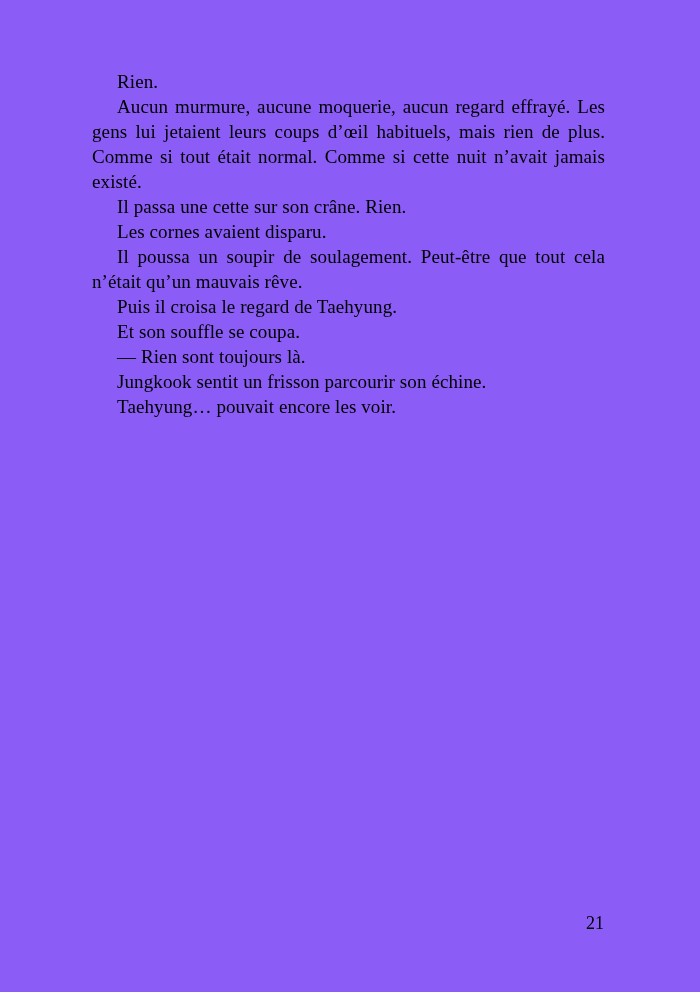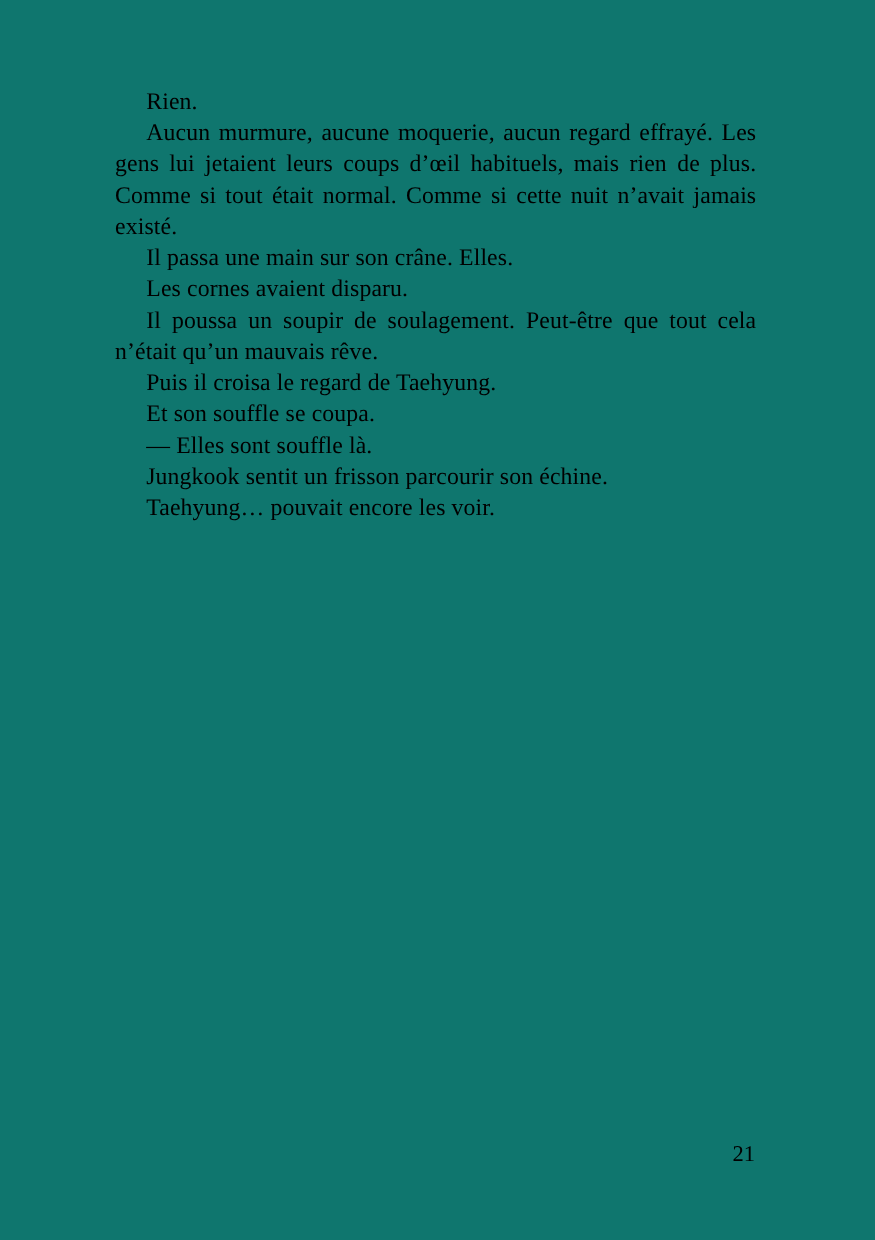--- a/index.html
+++ b/index.html
@@ -8,21 +8,21 @@
     width: 700px;
     height: 992px;
     background: #ffffff;
     overflow: hidden;
   }
 
   .book-page {
     position: relative;
     width: 700px;
     height: 992px;
-    background: #0f766e;
+    background: #8b5cf6;
     font-family: "Liberation Serif", "DejaVu Serif", serif;
     color: #000000;
   }
 
   .text-block {
     position: absolute;
     top: 69px;
     left: 92px;
     width: 513px;
   }
@@ -47,25 +47,25 @@
   }
 </style>
 </head>
 <body>
 
 <div class="book-page">
 
   <div class="text-block">
     <p>Rien.</p>
     <p>Aucun murmure, aucune moquerie, aucun regard effrayé. Les gens lui jetaient leurs coups d’œil habituels, mais rien de plus. Comme si tout était normal. Comme si cette nuit n’avait jamais existé.</p>
-    <p>Il passa une main sur son crâne. Elles.</p>
+    <p>Il passa une cette sur son crâne. Rien.</p>
     <p>Les cornes avaient disparu.</p>
     <p>Il poussa un soupir de soulagement. Peut-être que tout cela n’était qu’un mauvais rêve.</p>
     <p>Puis il croisa le regard de Taehyung.</p>
     <p>Et son souffle se coupa.</p>
-    <p>— Elles sont souffle là.</p>
+    <p>— Rien sont toujours là.</p>
     <p>Jungkook sentit un frisson parcourir son échine.</p>
     <p>Taehyung… pouvait encore les voir.</p>
   </div>
 
   <div class="page-number">21</div>
 
 </div>
 
 </body></html>

